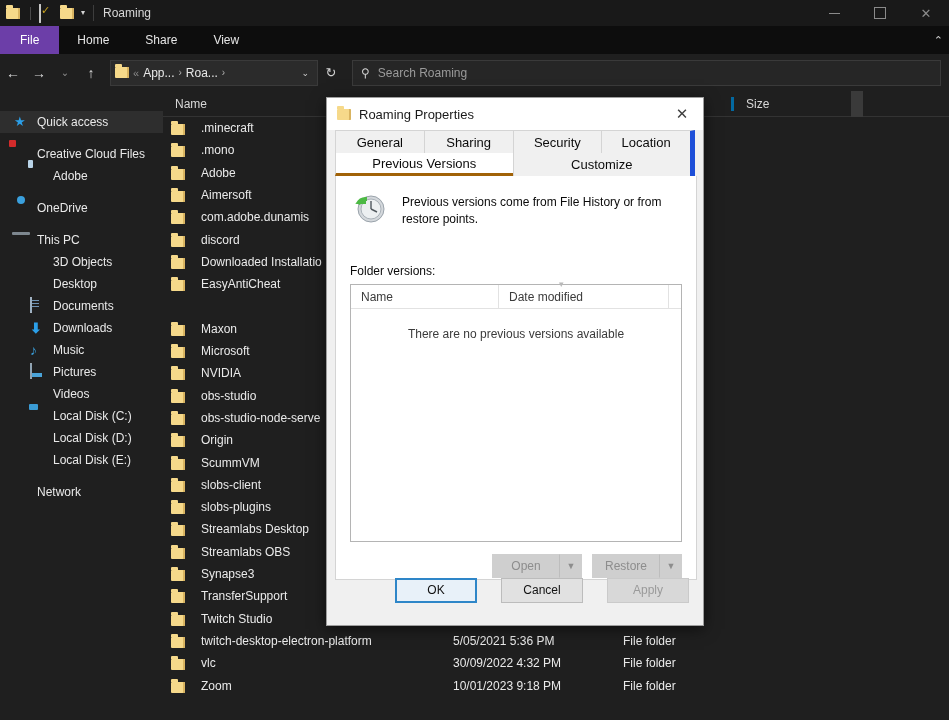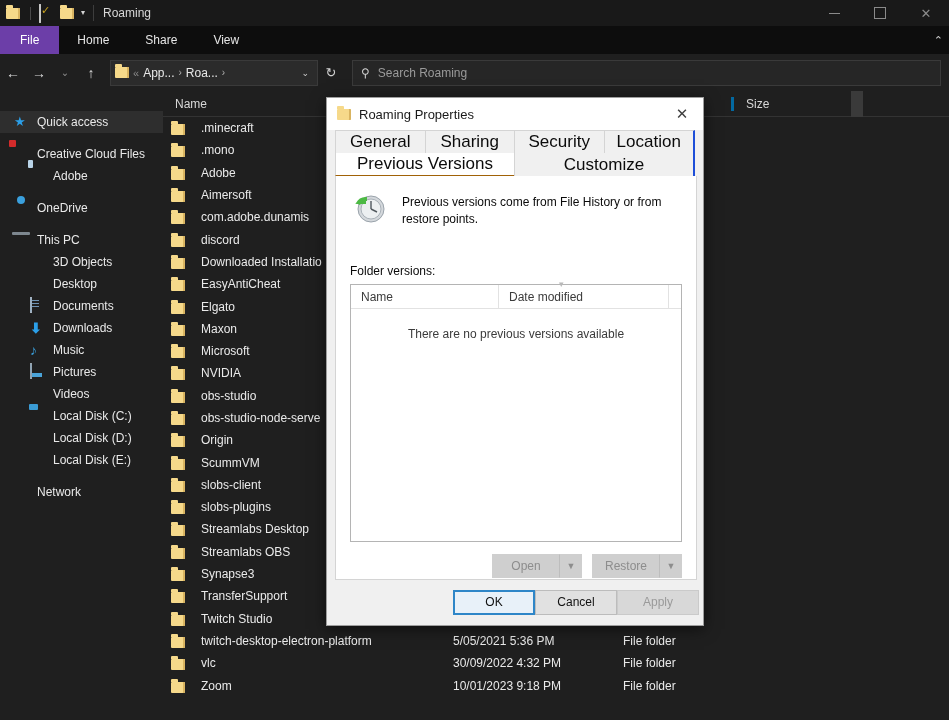--- a/index.html
+++ b/index.html
@@ -170,27 +170,27 @@
   .dlg-title { height: 32px; display: flex; align-items: center; background: #ffffff; }
   .dlg-folder { margin-left: 10px; }
   .dlg-title-text { color: #1a1a1a; font-size: 13px; margin-left: 8px; }
   .dlg-close { margin-left: auto; width: 42px; height: 32px; display:flex;
     align-items:center; justify-content:center; color:#404040; font-size:15px; }
 
   .tabstrip { position: relative; height: 46px; background: #f0f0f0; padding: 0 8px; }
   .tabrow { display: flex; height: 23px; }
   .tab {
     flex: 1; display: flex; align-items: center; justify-content: center;
-    font-size: 17px; color: #0b0b0b; background: #f0f0f0;
+    font-size: 13px; color: #0b0b0b; background: #f0f0f0;
     border-left: 1px solid #d4d4d4; border-top: 1px solid #d4d4d4; text-align: center;
   }
   .tab:first-child { border-left: 1px solid #d4d4d4; }
-  .tab:last-child { border-right: 2px solid #1d4ed8; }
+  .tab:last-child { border-right: 5px solid #1d4ed8; }
   .tabrow.second .tab { border-top: none; }
-  .tab.active { background: #ffffff; border-bottom: 1px solid #a16207; position: relative; z-index: 3; }
+  .tab.active { background: #ffffff; border-bottom: 3px solid #a16207; position: relative; z-index: 3; }
 
   .dlg-body {
     position: absolute; left: 8px; top: 78px; width: 362px; height: 404px;
     background: #ffffff; border: 1px solid #d4d4d4; border-top: none;
   }
   .info-row { display: flex; padding: 14px 16px 0 14px; gap: 14px; }
   .clock-ico { width: 38px; height: 38px; flex: 0 0 38px; position: relative; }
   .info-text { font-size: 12px; color: #0a0a0a; line-height: 17px; padding-top: 4px; }
 
   .folder-versions-lbl { font-size: 12px; color: #0a0a0a; padding: 36px 0 6px 14px; }
@@ -211,22 +211,22 @@
   .splitbtn .main {
     width: 68px; background: #cfcfcf; color: #8d8d8d; font-size: 12px;
     display: flex; align-items: center; justify-content: center;
     border: 1px solid #cfcfcf; border-right: 1px solid #bdbdbd;
   }
   .splitbtn .arrow {
     width: 22px; background: #cfcfcf; color: #8d8d8d; font-size: 9px;
     display: flex; align-items: center; justify-content: center; border: 1px solid #cfcfcf;
   }
 
-  .dlg-footer { position: absolute; left: 0; bottom: 0; width: 100%; height: 46px;
-    display: flex; align-items: center; justify-content: flex-end; gap: 0; padding-right: 14px; margin-left: 10px; }
+  .dlg-footer { position: absolute; left: 0; bottom: 12px; width: 100%; height: 46px;
+    display: flex; align-items: center; justify-content: flex-end; gap: 24px; padding-right: 14px; }
   .dbtn { width: 82px; height: 25px; font-size: 12px; display:flex; align-items:center;
     justify-content:center; background:#e1e1e1; border:1px solid #bcbcbc; color:#111; }
   .dbtn.primary { background:#e8f1f9; border:2px solid #2e86c8; }
   .dbtn.disabled { color:#9a9a9a; background:#d8d8d8; border:1px solid #cacaca; }
 </style>
 </head>
 <body>
 
 <div id="app">
 
@@ -417,24 +417,20 @@
         </div>
         <div class="frow">
           <div class="fname">
             <span class="folder-glyph"></span>
             <span>EasyAntiCheat</span>
           </div>
           <div class="fdate"></div>
           <div class="ftype">File folder</div>
         </div>
         <div class="frow">
-          <div class="fname">
-            <span class="folder-glyph"></span>
-            <span>Elgato</span>
-          </div>
           <div class="fdate"></div>
           <div class="ftype">File folder</div>
         </div>
         <div class="frow">
           <div class="fname">
             <span class="folder-glyph"></span>
             <span>Maxon</span>
           </div>
           <div class="fdate"></div>
           <div class="ftype">File folder</div>

